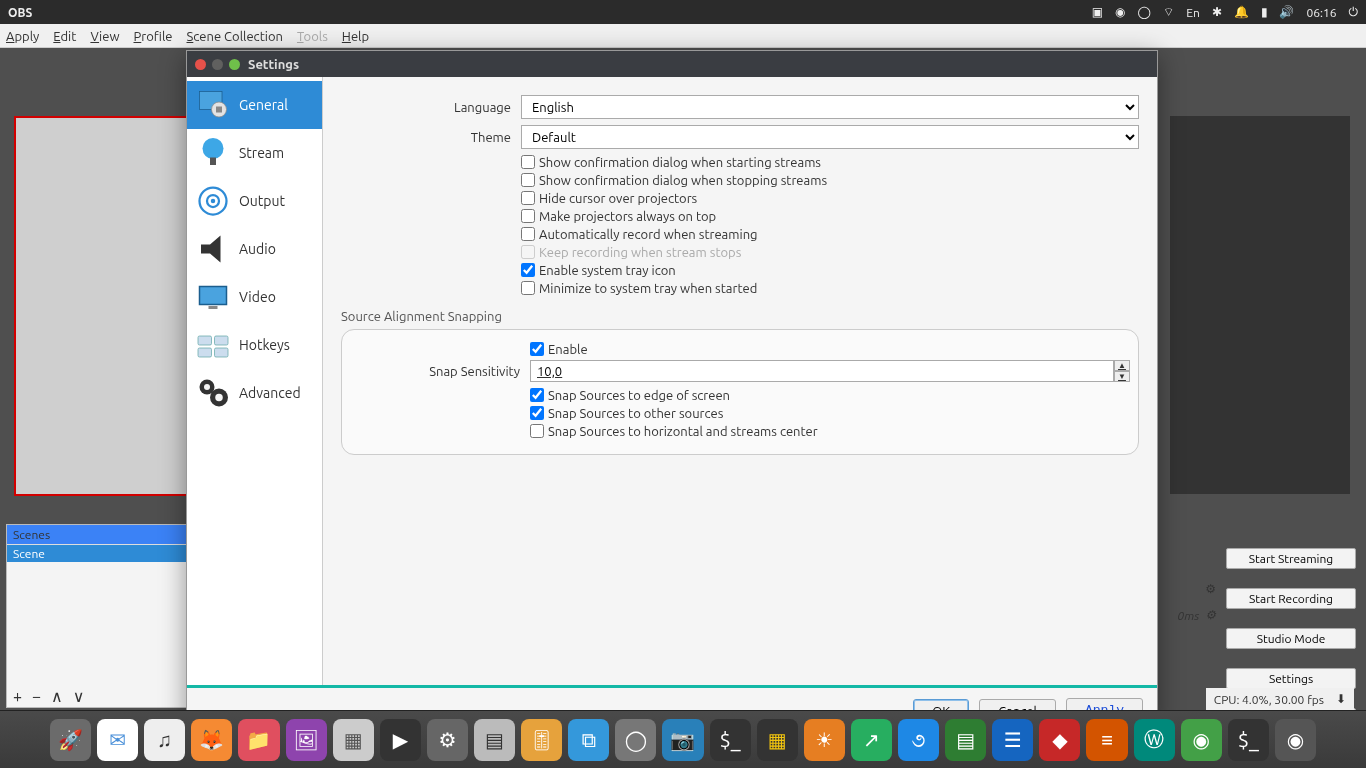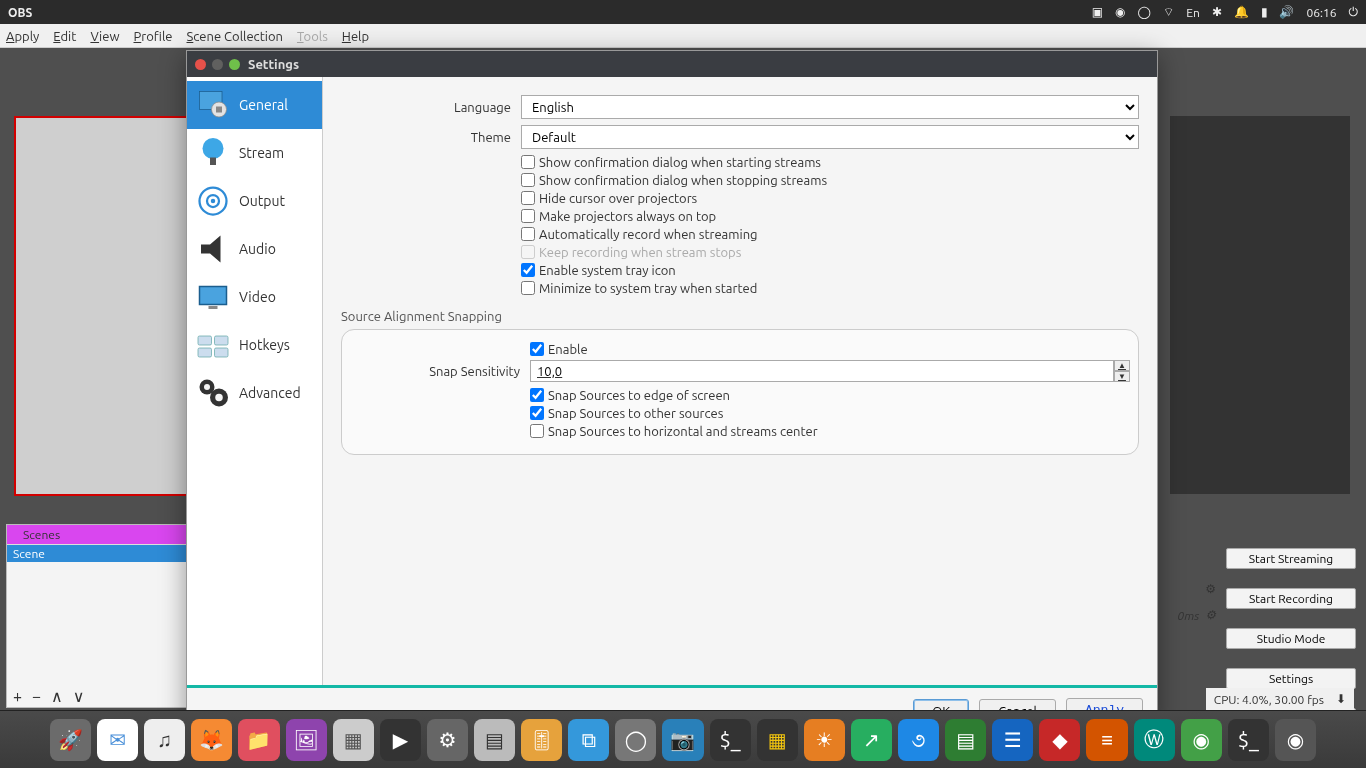--- a/index.html
+++ b/index.html
@@ -21,21 +21,21 @@
 
 .obs-main { position: absolute; top: 48px; left: 0; right: 0; bottom: 58px; background: #4f4f4f; }
 
 
 .preview-left { position: absolute; top: 68px; left: 14px; width: 178px; height: 380px; background: #cfcfcf; border: 2px solid #d20000; }
 .preview-right { position: absolute; top: 68px; right: 16px; width: 180px; height: 378px; background: #333; }
 
 
 .bottom-panels { position: absolute; left: 6px; right: 6px; bottom: 60px; top: 524px; display: flex; gap: 4px; }
 .panel { background: #f4f4f4; border: 1px solid #bbb; flex: 1; font-size: 12px; }
-.panel-header { padding: 3px 16px; color: #333; border-bottom: 1px solid #ddd; background: #d946ef; }
+.panel-header { padding: 3px 6px; color: #333; border-bottom: 1px solid #ddd; background: #3b82f6; }
 .scene-row { background: #2e8bd6; color: #fff; padding: 2px 6px; }
 .panel-footer { position: absolute; bottom: 0; left: 0; right: 0; height: 22px; display: flex; align-items: center; gap: 10px; padding-left: 6px; font-size: 16px; color: #333; }
 .scenes-panel { position: relative; flex: 0 0 188px; }
 
 
 .right-controls { position: absolute; right: 10px; top: 548px; width: 130px; display: flex; flex-direction: column; gap: 19px; }
 .right-controls button { font-size: 12px; padding: 3px 4px; background: #f3f3f3; border: 1px solid #aaa; border-radius: 2px; }
 .gear-row { display: flex; align-items: center; gap: 6px; font-size: 12px; color: #333; }
 
 

